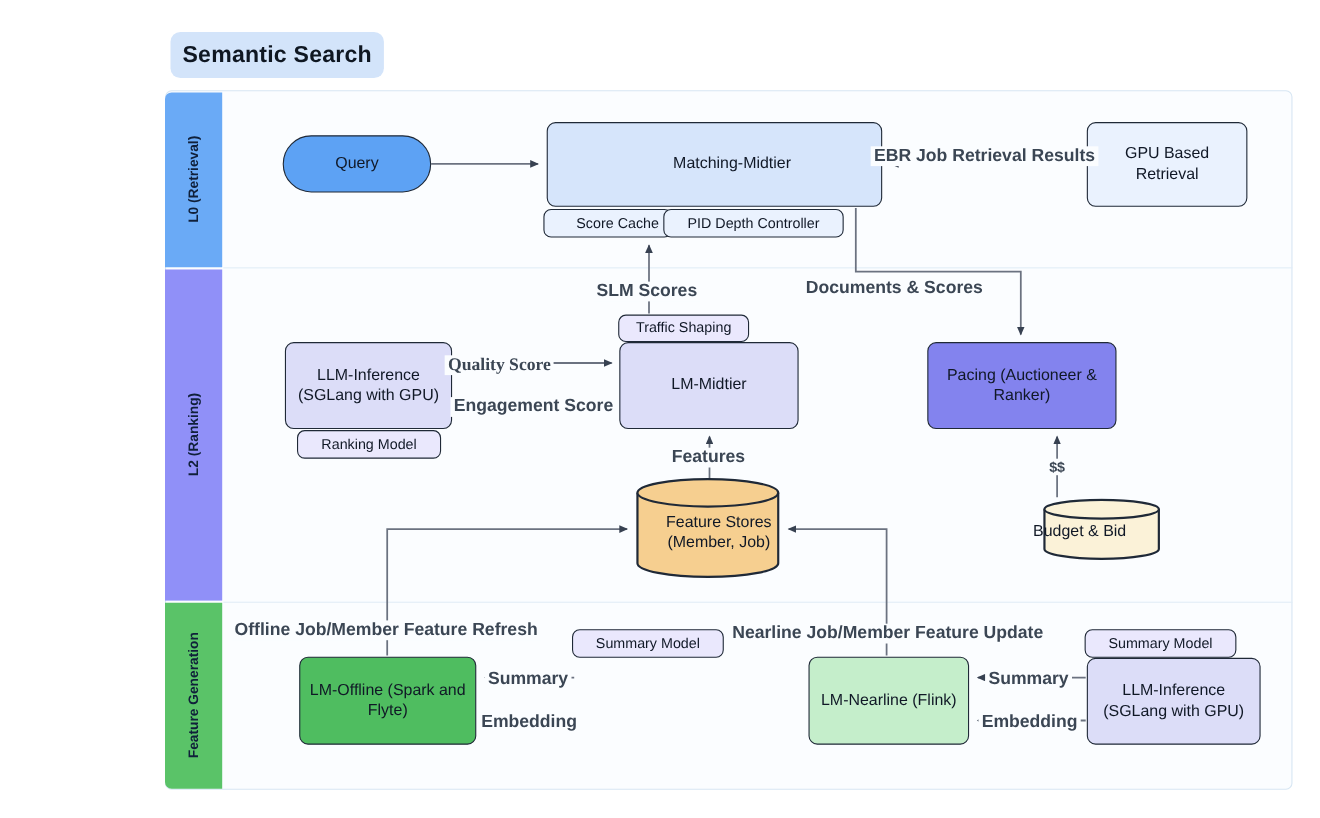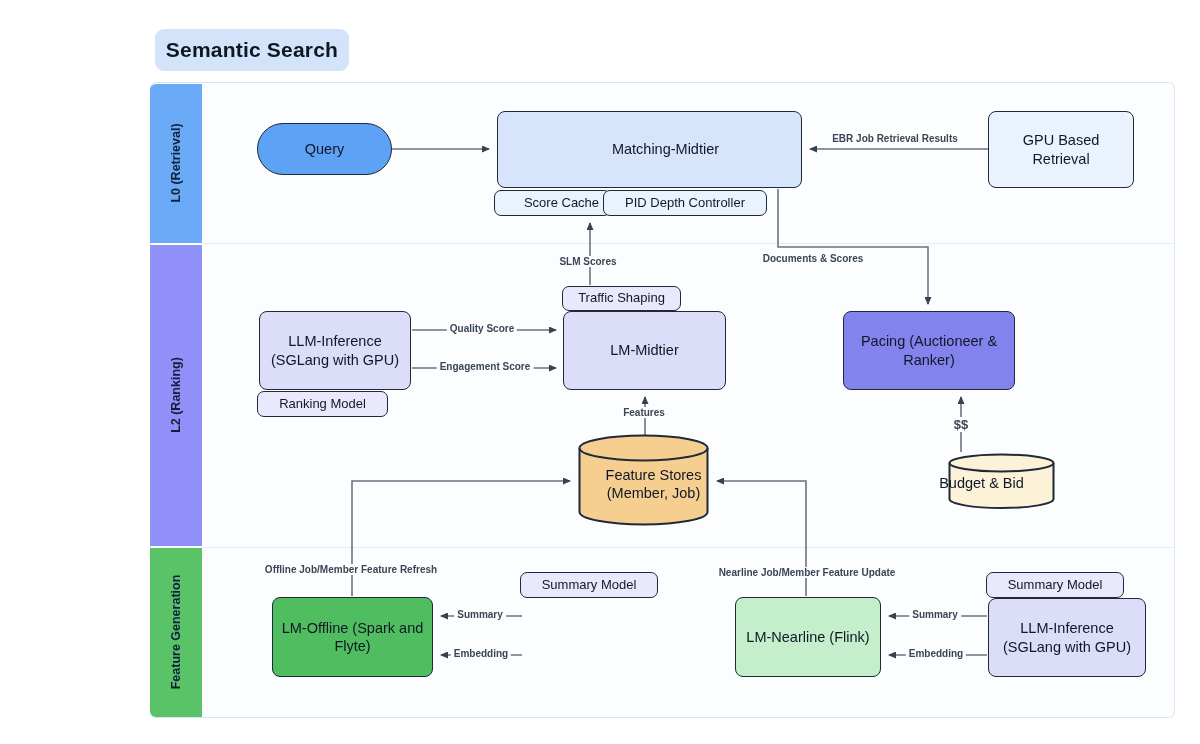--- a/index.html
+++ b/index.html
@@ -25,21 +25,21 @@
   .pill{border-radius:26px;justify-content:center;}
 
   .cyl{position:absolute;}
   .cyl svg{display:block;}
   .cyl .cyl-label{position:absolute;left:0;right:0;text-align:center;
     font-size:14.5px;color:#101826;line-height:1.25;}
 
   .edges{position:absolute;left:0;top:0;width:1200px;height:744px;pointer-events:none;}
 
   .edge-label{position:absolute;transform:translateX(-50%);white-space:nowrap;
-    font-size:10px;font-weight:700;color:#3b4654;background:#fbfdff;padding:0 3px;}
+    font-size:16px;font-weight:700;color:#3b4654;background:#fbfdff;padding:0 3px;}
   .edge-label.money{font-size:13px;}
 </style>
 </head>
 <body>
 
 <div class="canvas">
 
   <div class="title-badge">Semantic Search</div>
 
   <div class="frame"></div>
@@ -98,21 +98,21 @@
 
   <div class="node chip" style="left:562px;top:286px;width:119px;height:25px;background:#eae8fd;">
     <span>Traffic Shaping</span>
   </div>
   <div class="node big" style="left:563px;top:311px;width:163px;height:79px;background:#dcddf8;">
     <span>LM-Midtier</span>
   </div>
   <div class="node big" style="left:259px;top:311px;width:152px;height:79px;background:#dcddf8;">
     <span>LLM-Inference (SGLang with GPU)</span>
   </div>
-  <div class="node chip" style="left:257px;top:391px;width:131px;height:26px;background:#eae8fd;">
+  <div class="node chip" style="left:270px;top:391px;width:131px;height:26px;background:#eae8fd;">
     <span>Ranking Model</span>
   </div>
   <div class="node big" style="left:843px;top:311px;width:172px;height:79px;background:#8383ee;">
     <span>Pacing (Auctioneer &amp; Ranker)</span>
   </div>
 
   <div class="cyl" style="left:578px;top:434px;width:151px;height:92px;">
     <svg width="131" height="92" viewBox="0 0 131 92">
       <path d="M1.5,14 V78 A64,12.5 0 0 0 129.5,78 V14" fill="#f6cf90" stroke="#1f2937" stroke-width="2"></path>
       <ellipse cx="65.5" cy="14" rx="64" ry="12.5" fill="#f6cf90" stroke="#1f2937" stroke-width="2"></ellipse>
@@ -140,21 +140,21 @@
   <div class="node chip" style="left:986px;top:572px;width:138px;height:26px;background:#eae8fd;">
     <span>Summary Model</span>
   </div>
   <div class="node big" style="left:988px;top:598px;width:158px;height:79px;background:#dcddf8;">
     <span>LLM-Inference (SGLang with GPU)</span>
   </div>
 
   <div class="edge-label" style="left:895px;top:133px;">EBR Job Retrieval Results</div>
   <div class="edge-label" style="left:588px;top:256px;">SLM Scores</div>
   <div class="edge-label" style="left:813px;top:253px;">Documents &amp; Scores</div>
-  <div class="edge-label" style="left:482px;top:323px;">Quality Score</div>
+  <div class="edge-label" style="left:454px;top:323px;font-family:Liberation Serif, serif;">Quality Score</div>
   <div class="edge-label" style="left:485px;top:361px;">Engagement Score</div>
   <div class="edge-label" style="left:644px;top:407px;">Features</div>
   <div class="edge-label money" style="left:961px;top:417px;">$$</div>
   <div class="edge-label" style="left:351px;top:564px;">Offline Job/Member Feature Refresh</div>
   <div class="edge-label" style="left:807px;top:567px;">Nearline Job/Member Feature Update</div>
   <div class="edge-label" style="left:480px;top:609px;">Summary</div>
   <div class="edge-label" style="left:481px;top:648px;">Embedding</div>
   <div class="edge-label" style="left:935px;top:609px;">Summary</div>
   <div class="edge-label" style="left:936px;top:648px;">Embedding</div>
 

